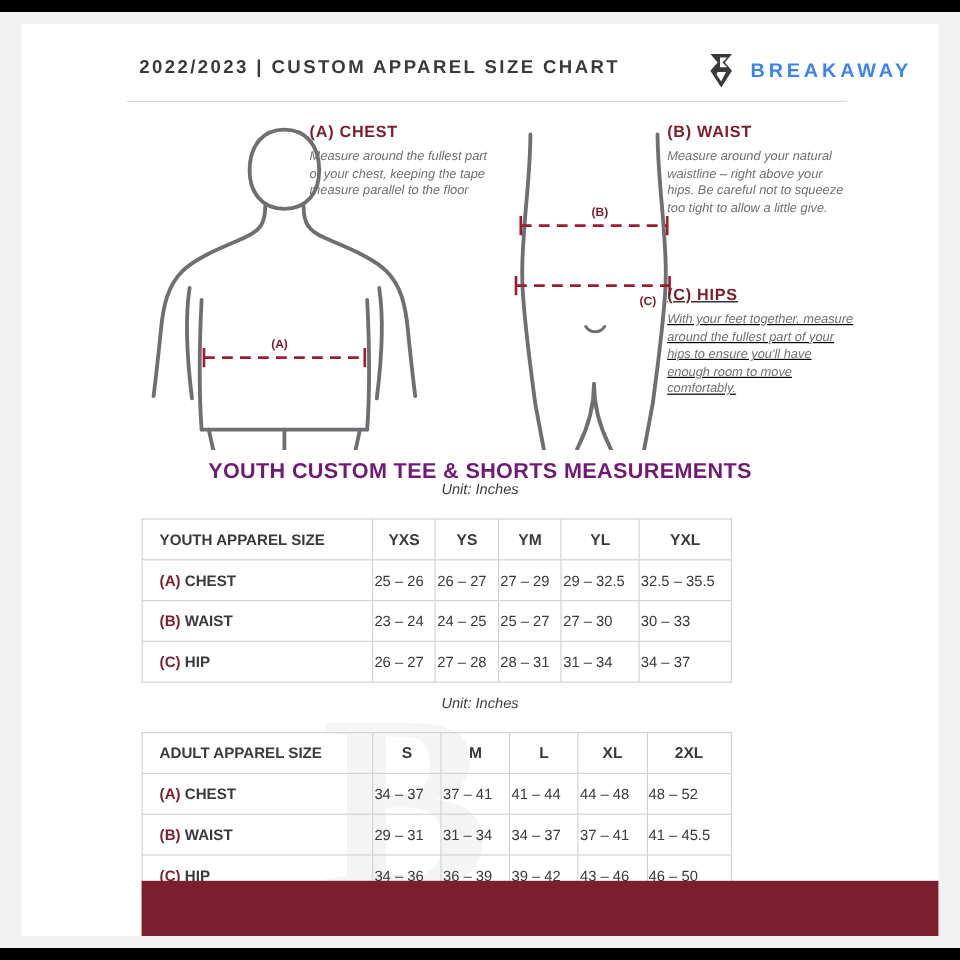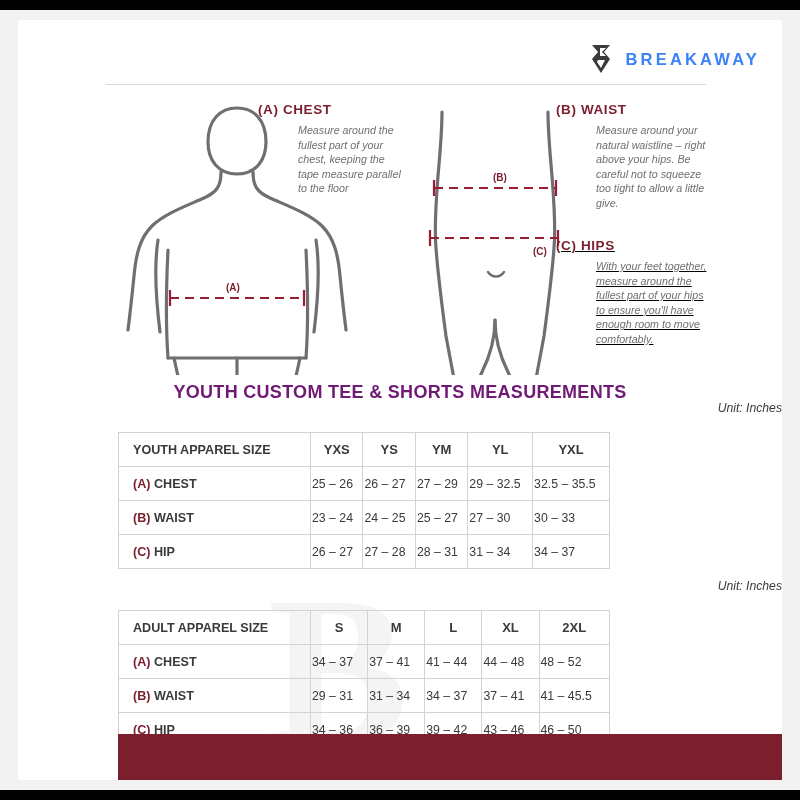--- a/index.html
+++ b/index.html
@@ -122,21 +122,20 @@
     font-weight: bold;
     letter-spacing: 0.6px;
     color: #7b1e2e;
     margin-bottom: 6px;
   }
   .callout-body {
     font-size: 10.7px;
     line-height: 14.6px;
     font-style: italic;
     color: #6f6f73;
-    margin-left: 40px;
   }
   .c-chest { left: 240px; top: 12px; width: 150px; }
   .c-waist { left: 538px; top: 12px; width: 150px; }
   .c-hips  { left: 538px; top: 148px; width: 155px; text-decoration: underline; }
 
   .label-ab {
     position: absolute;
     font-size: 10px;
     font-weight: bold;
     color: #7b1e2e;
@@ -150,21 +149,21 @@
     width: 764px;
     text-align: center;
     font-size: 18px;
     font-weight: bold;
     color: #701a75;
     letter-spacing: 0.3px;
   }
   .sec-unit {
     position: absolute;
     width: 764px;
-    text-align: right;
+    text-align: center;
     font-size: 12.2px;
     font-style: italic;
     color: #3a3a3c;
   }
 
   
   table.size {
     position: absolute;
     border-collapse: collapse;
     width: 492px;
@@ -211,20 +210,21 @@
 <div class="page">
   <div class="band-top"></div>
   <div class="band-bottom"></div>
 
   <div class="sheet">
     <div class="inner">
 
       <div class="watermark">B</div>
 
       <div class="header">
+        <div class="header-title">2022/2023  |  CUSTOM APPAREL SIZE CHART</div>
         <div class="brand">
           <div class="brand-mark">
             <svg width="24" height="30" viewBox="0 0 24 30" xmlns="http://www.w3.org/2000/svg">
               <path d="M3 1 L21 1 L15 8 L21 15 L12 29 L3 15 L9 8 Z" fill="#3a3a3c"></path>
               <path d="M11 4 L17 4 L13 8 L17 12 L11 12 Z" fill="#ffffff"></path>
               <path d="M9 16 L16 16 L12 24 L8 18 Z" fill="#ffffff"></path>
             </svg>
           </div>
           <div class="brand-name">BREAKAWAY</div>
         </div>

